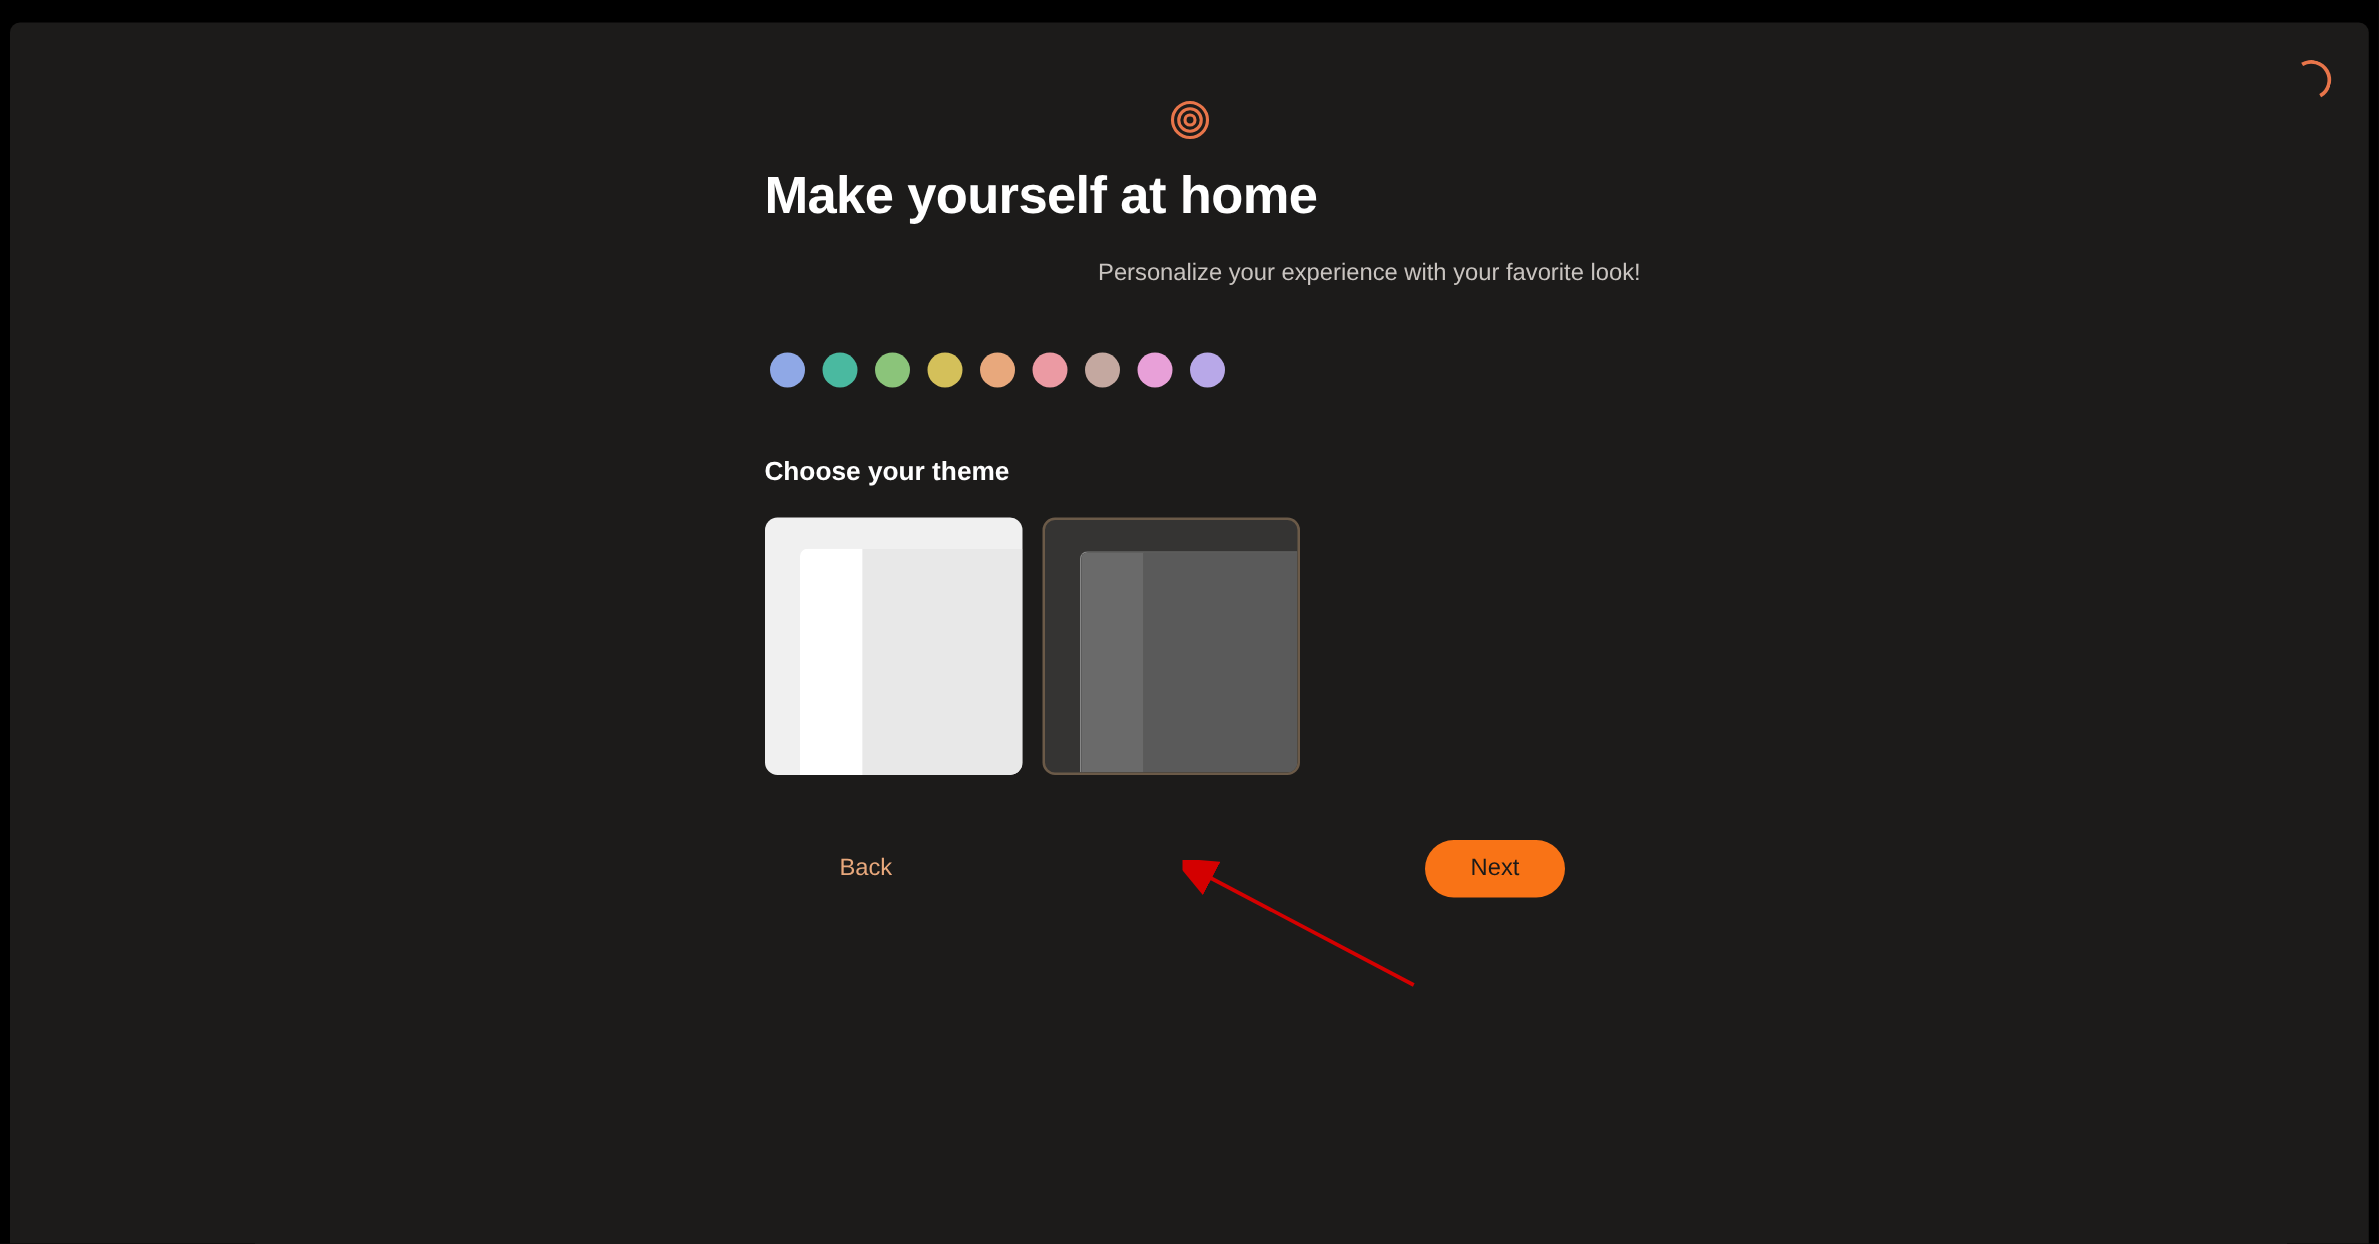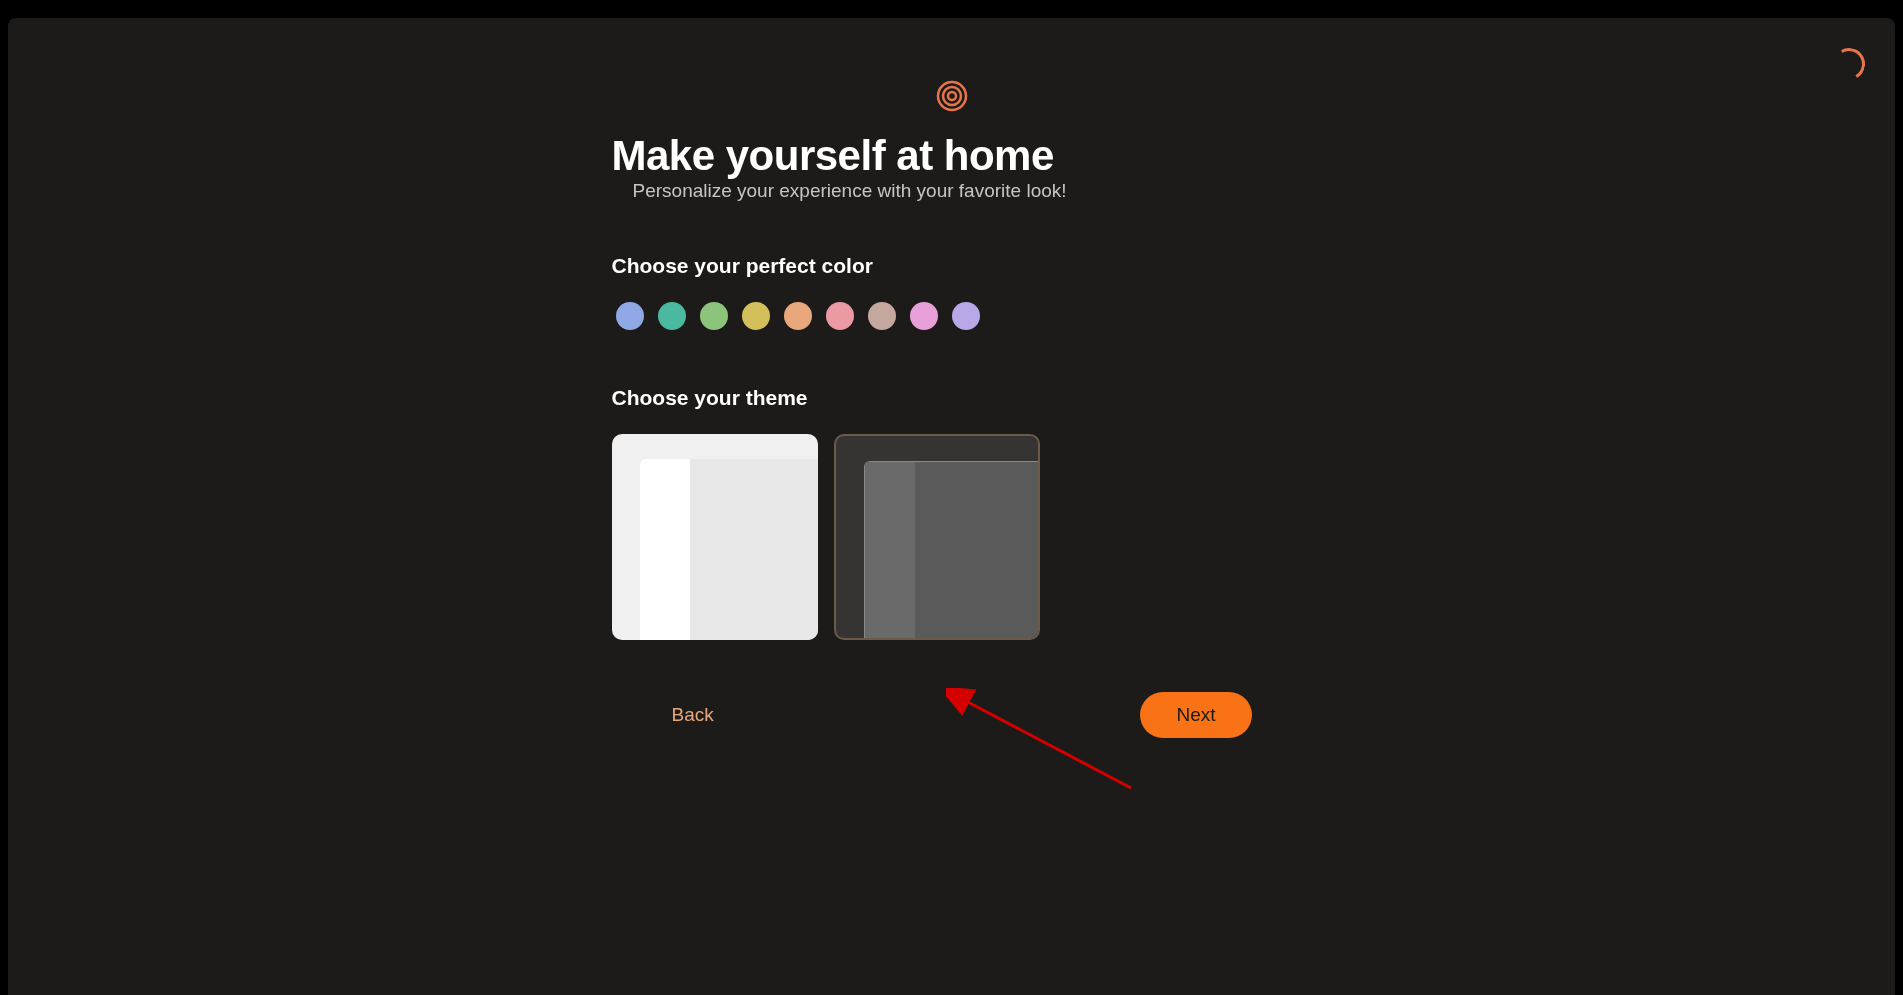--- a/index.html
+++ b/index.html
@@ -54,30 +54,30 @@
       width: 32px;
       height: 32px;
       margin-bottom: 20px;
     }
     .heading {
       width: 100%;
       color: #ffffff;
       font-size: 42px;
       font-weight: 700;
       letter-spacing: -0.5px;
-      margin-bottom: 0;
+      margin-bottom: 28px;
       text-align: left;
     }
     .subheading {
       width: 100%;
       color: #c9c4c0;
       font-size: 19px;
       font-weight: 400;
       margin-bottom: 52px;
-      text-align: left;
+      text-align: right;
       margin-left: 42px;
     }
     .section-label {
       width: 100%;
       color: #ffffff;
       font-size: 21px;
       font-weight: 600;
       margin-bottom: 24px;
       text-align: left;
     }
@@ -198,21 +198,20 @@
       <svg viewBox="0 0 32 32">
         <circle cx="16" cy="16" r="14" fill="none" stroke="#e8754a" stroke-width="2.5"></circle>
         <circle cx="16" cy="16" r="9" fill="none" stroke="#e8754a" stroke-width="2.5"></circle>
         <circle cx="16" cy="16" r="4" fill="none" stroke="#e8754a" stroke-width="2.5"></circle>
       </svg>
     </div>
 
     <h1 class="heading">Make yourself at home</h1>
     <p class="subheading">Personalize your experience with your favorite look!</p>
 
-    <h2 class="section-label">Choose your perfect color</h2>
     <div class="colors-row">
       <div class="color-swatch" style="background:#8fa8e6"></div>
       <div class="color-swatch" style="background:#4ab9a0"></div>
       <div class="color-swatch" style="background:#8bc47a"></div>
       <div class="color-swatch" style="background:#d4c05a"></div>
       <div class="color-swatch" style="background:#e8a87c"></div>
       <div class="color-swatch" style="background:#eb9aa3"></div>
       <div class="color-swatch" style="background:#c4a8a0"></div>
       <div class="color-swatch" style="background:#e8a0d8"></div>
       <div class="color-swatch" style="background:#b8a8e8"></div>

